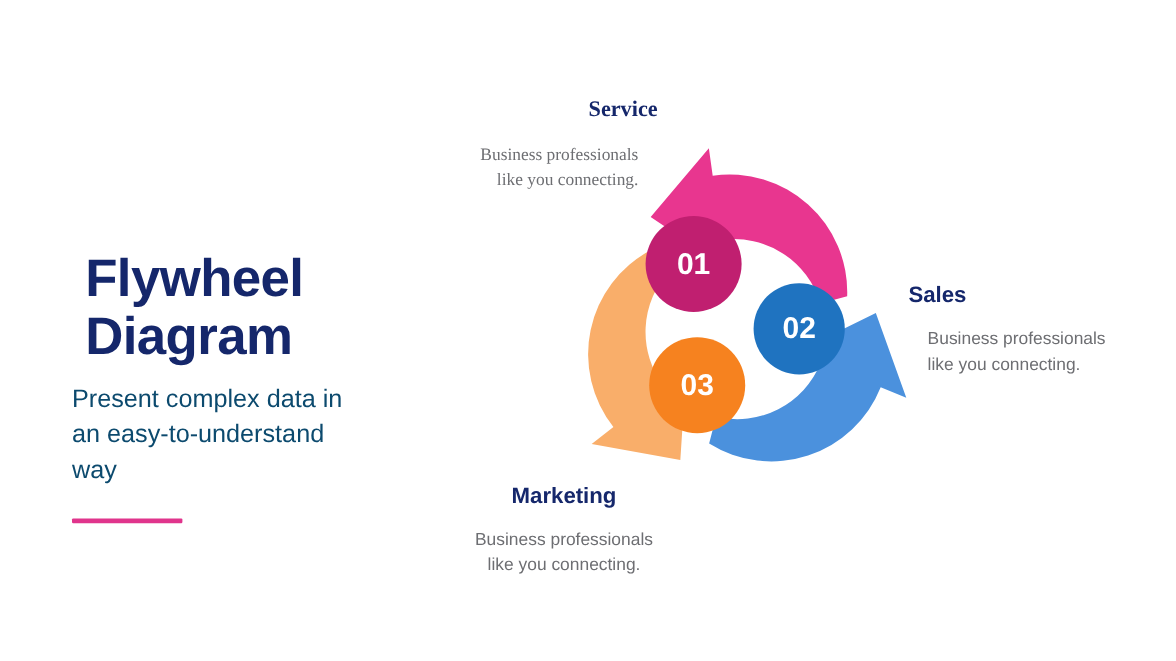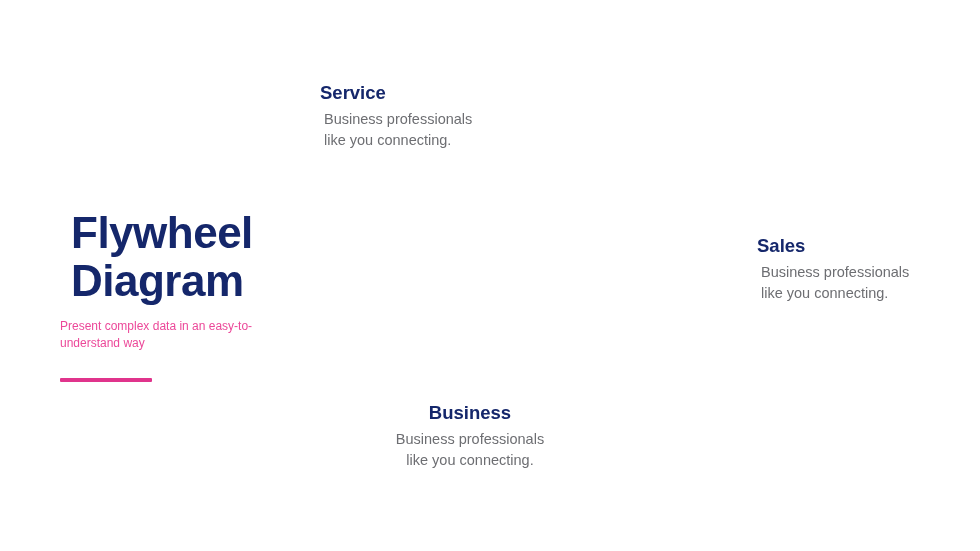--- a/index.html
+++ b/index.html
@@ -32,23 +32,23 @@
     font-size: 44px;
     font-weight: bold;
     line-height: 1.08;
     color: #15276b;
     letter-spacing: -0.5px;
     margin: 11px;
     white-space: pre-line;
   }
   .subtitle {
     margin: 14px 0 0 0;
-    font-size: 12px;
+    font-size: 21px;
     line-height: 1.4;
-    color: #ec4899;
+    color: #0c4a6e;
     width: 250px;
   }
   .accent-bar {
     margin-top: 26px;
     width: 92px;
     height: 4px;
     background: #e0348c;
     border-radius: 1px;
   }
 
@@ -81,29 +81,30 @@
   .callout .c-title {
     font-size: 18.5px;
     font-weight: bold;
     color: #15276b;
     margin: 0 0 5px 0;
   }
   .callout .c-desc {
     font-size: 14.5px;
     line-height: 1.42;
     color: #6d6e72;
-    margin: 4px;
+    margin: 16px;
     white-space: pre-line;
   }
 
   .callout-service {
-    left: 320px;
+    left: 348px;
     top: 82px;
     width: 200px;
-    text-align: left;
+    text-align: right;
+    font-family: Liberation Serif, serif;
   }
   .callout-sales {
     left: 757px;
     top: 235px;
     width: 185px;
   }
   .callout-marketing {
     left: 375px;
     top: 402px;
     width: 190px;
@@ -115,32 +116,85 @@
 
 <div class="slide">
 
   <div class="left-block">
     <h1 class="title">Flywheel
 Diagram</h1>
     <p class="subtitle">Present complex data in an easy-to-understand way</p>
     <div class="accent-bar"></div>
   </div>
 
+  <div class="diagram">
+    <svg viewBox="0 0 350 350" xmlns="http://www.w3.org/2000/svg">
+
+      <g>
+        <path d="M 174 45
+                 L 174 22
+                 L 118 72
+                 L 174 122
+                 L 174 99
+                 A 75 75 0 0 1 248 163
+                 L 271 160
+                 A 98 98 0 0 0 174 45 Z" fill="#e8368f" transform="rotate(-8 175 175)"></path>
+      </g>
+
+      <g>
+        <path d="M 174 45
+                 L 174 22
+                 L 118 72
+                 L 174 122
+                 L 174 99
+                 A 75 75 0 0 1 248 163
+                 L 271 160
+                 A 98 98 0 0 0 174 45 Z" fill="#4b91dd" transform="rotate(112 175 175)"></path>
+      </g>
+
+      <g>
+        <path d="M 174 45
+                 L 174 22
+                 L 118 72
+                 L 174 122
+                 L 174 99
+                 A 75 75 0 0 1 248 163
+                 L 271 160
+                 A 98 98 0 0 0 174 45 Z" fill="#f9ae6a" transform="rotate(232 175 175)"></path>
+      </g>
+
+      <g>
+        <circle cx="140" cy="120" r="40" fill="#c01f70"></circle>
+        <text class="node-num" x="140" y="120" text-anchor="middle" dominant-baseline="central">01</text>
+      </g>
+
+      <g>
+        <circle cx="228" cy="174" r="38" fill="#1f73c0"></circle>
+        <text class="node-num" x="228" y="174" text-anchor="middle" dominant-baseline="central">02</text>
+      </g>
+
+      <g>
+        <circle cx="143" cy="221" r="40" fill="#f6821f"></circle>
+        <text class="node-num" x="143" y="221" text-anchor="middle" dominant-baseline="central">03</text>
+      </g>
+
+    </svg>
+  </div>
 
   <div class="callout callout-service">
     <p class="c-title">Service</p>
     <p class="c-desc">Business professionals
 like you connecting.</p>
   </div>
 
   <div class="callout callout-sales">
     <p class="c-title">Sales</p>
     <p class="c-desc">Business professionals
 like you connecting.</p>
   </div>
 
   <div class="callout callout-marketing">
-    <p class="c-title">Business</p>
+    <p class="c-title">Marketing</p>
     <p class="c-desc">Business professionals
 like you connecting.</p>
   </div>
 
 </div>
 
 </body></html>

